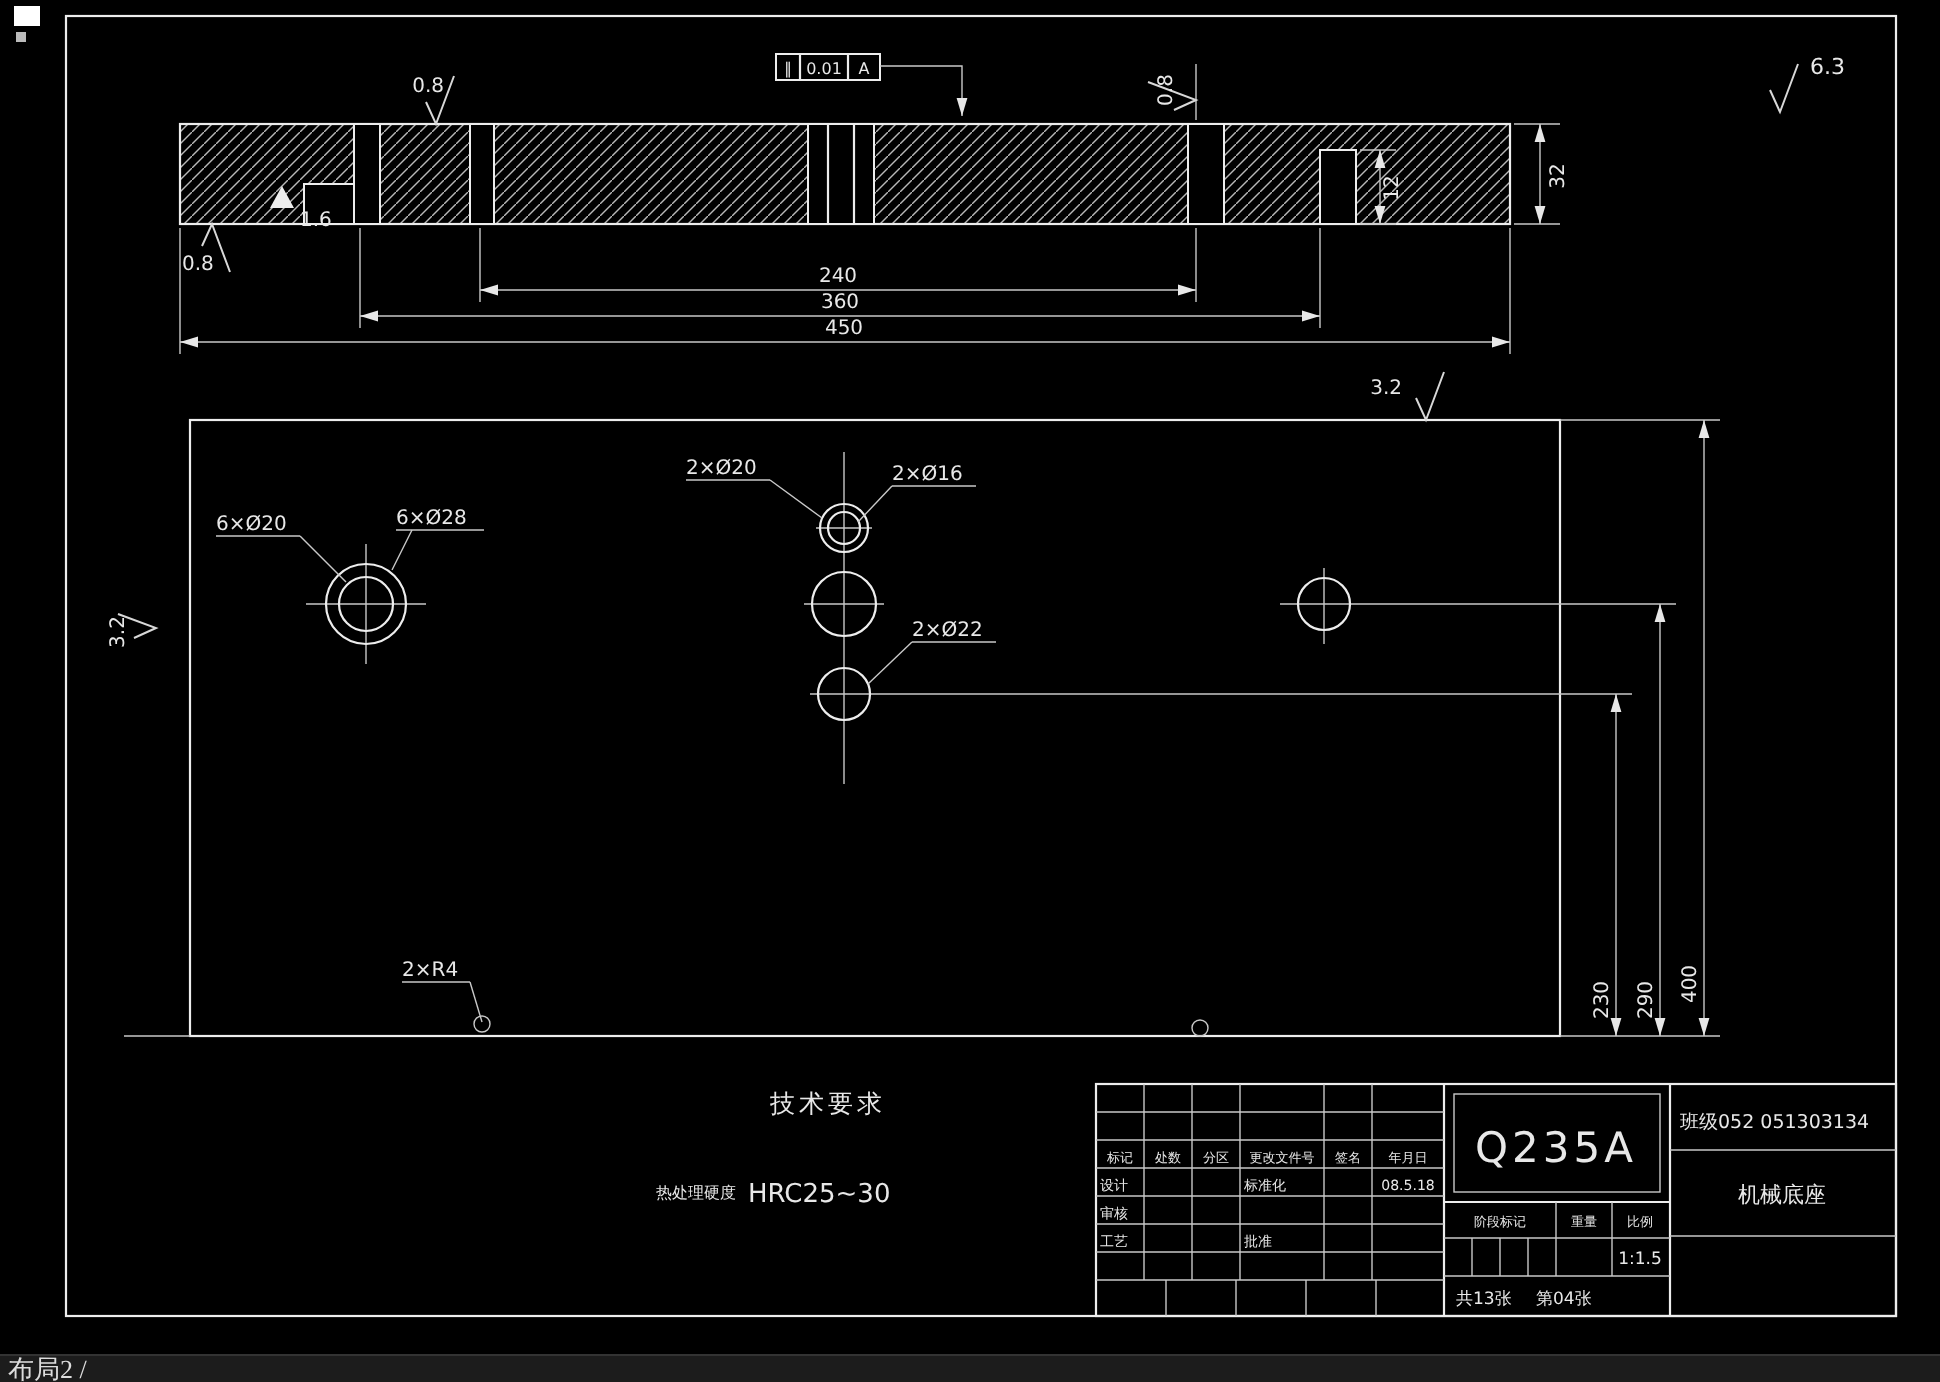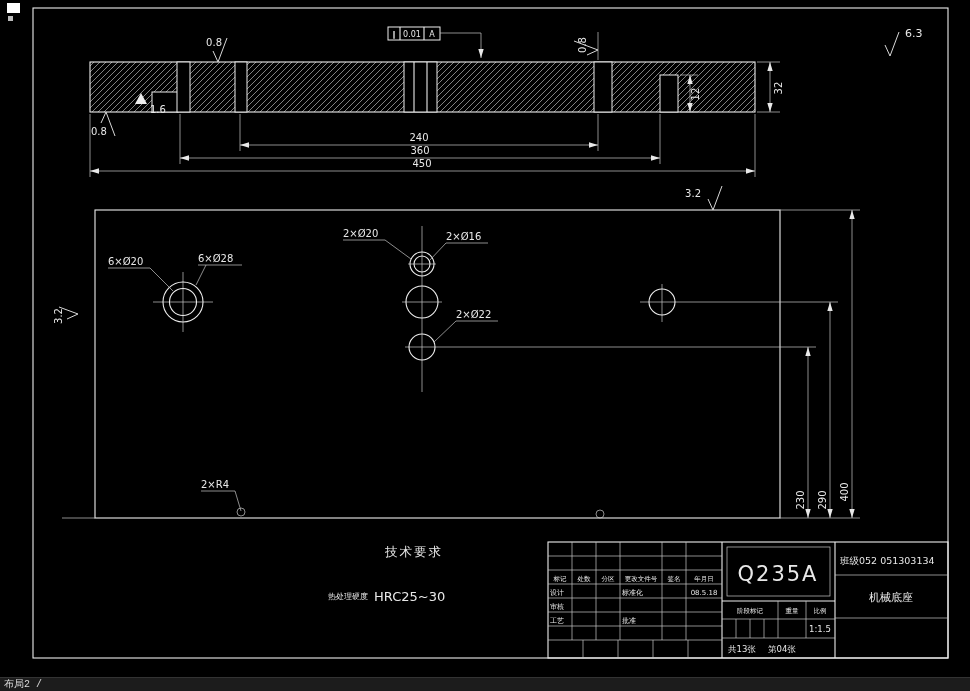--- a/index.html
+++ b/index.html
@@ -14,22 +14,22 @@
   .t10{font-size:10px;}
   .t11{font-size:11px;}
   .t12{font-size:12.5px;letter-spacing:2px;}
   .t13{font-size:13px;}
   .t21{font-size:21px;letter-spacing:2px;}
   .obj{stroke:#ededed;stroke-width:1.1;fill:none;}
   .objf{stroke:#ededed;stroke-width:1;fill:#000;}
   .thin{stroke:#c9c9c9;stroke-width:0.7;fill:none;}
   .chk{stroke:#d8d8d8;stroke-width:1;fill:none;}
   #statusbar{position:absolute;left:0;top:677px;width:970px;height:14px;background:#1c1c1c;border-top:1px solid #333;
-             color:#ddd;font-size:10px;line-height:14px;padding-left:4px;box-sizing:border-box;
-             font-family:Liberation Mono, monospace;}
+             color:#ddd;font-size:13px;line-height:14px;padding-left:4px;box-sizing:border-box;
+             font-family:Liberation Serif, serif;}
 </style>
 </head>
 <body>
 
 <div id="stage">
 <svg width="970" height="677" viewBox="0 0 970 677">
   <defs>
     <pattern id="hatch" width="6" height="6" patternUnits="userSpaceOnUse">
       <path d="M-1,7 L7,-1" stroke="#b8b8b8" stroke-width="0.7"></path>
     </pattern>

